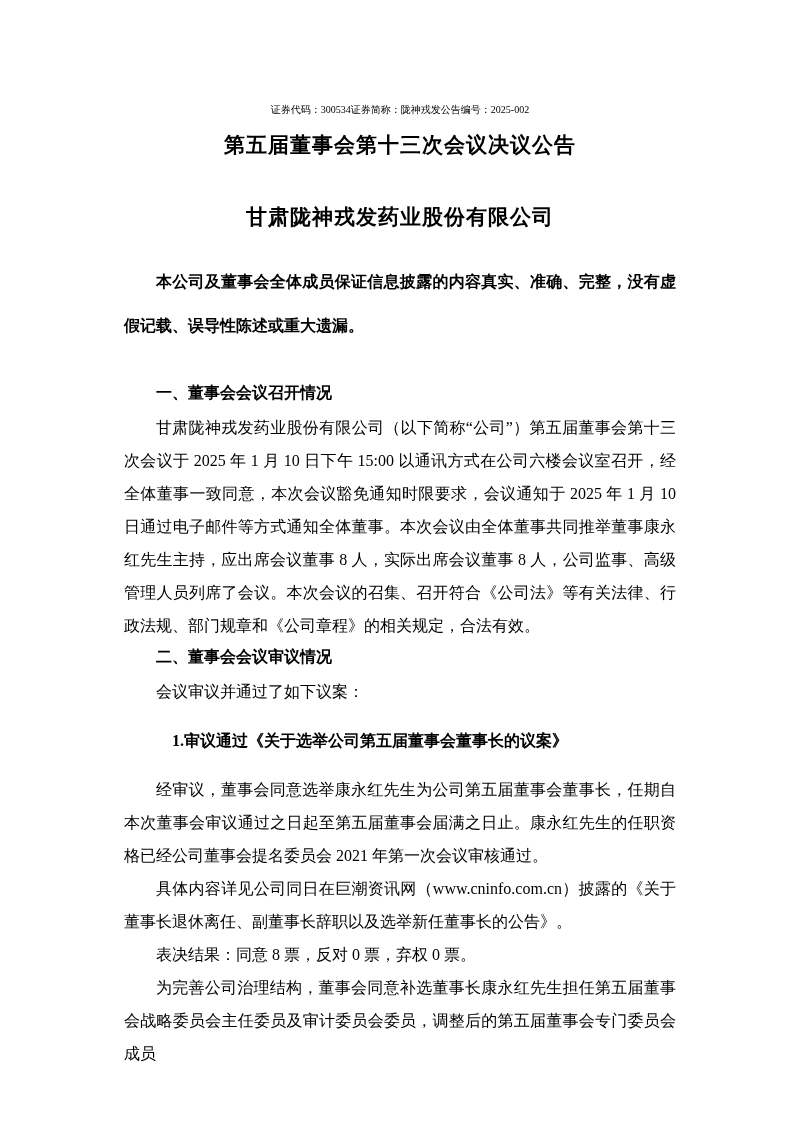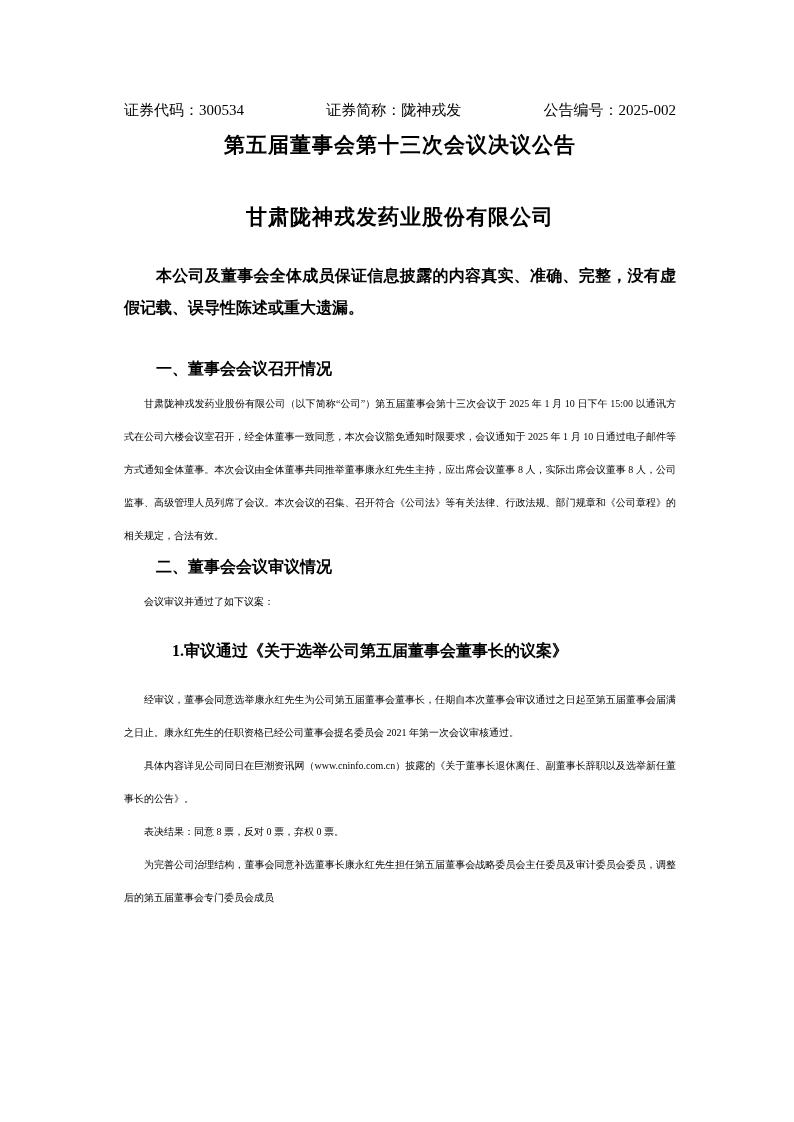--- a/index.html
+++ b/index.html
@@ -13,59 +13,59 @@
     height: 1122px;
     background: #ffffff;
     box-sizing: border-box;
     padding: 98px 118px 0 124px;
     font-family: "Liberation Serif", "DejaVu Serif", serif;
     color: #000000;
     overflow: hidden;
   }
   .doc-header {
     display: flex;
-    justify-content: space-between;
+    justify-content: center;
     align-items: baseline;
-    font-size: 15px;
+    font-size: 10px;
     line-height: 24px;
     white-space: nowrap;
   }
   .doc-title {
     margin: 0;
     text-align: center;
     font-size: 21px;
     font-weight: 700;
     line-height: 46px;
     letter-spacing: 1px;
   }
   .doc-title.first {
     margin-top: 26px;
   }
   .disclaimer {
     margin: 20px 0 0 0;
     font-size: 16px;
     font-weight: 700;
-    line-height: 32px;
+    line-height: 44px;
     text-indent: 2em;
     text-align: justify;
   }
   .sec-heading {
     margin: 0;
     font-size: 16px;
     font-weight: 700;
     line-height: 33px;
     text-indent: 2em;
     font-family: Liberation Mono, monospace;
   }
   .sec-heading.first {
     margin-top: 30px;
   }
   .body-para {
     margin: 0;
-    font-size: 10px;
+    font-size: 16px;
     font-weight: 400;
     line-height: 33px;
     text-indent: 2em;
     text-align: justify;
     text-justify: inter-ideograph;
   }
   .item-heading {
     margin: 16px;
     font-size: 16px;
     font-weight: 700;

